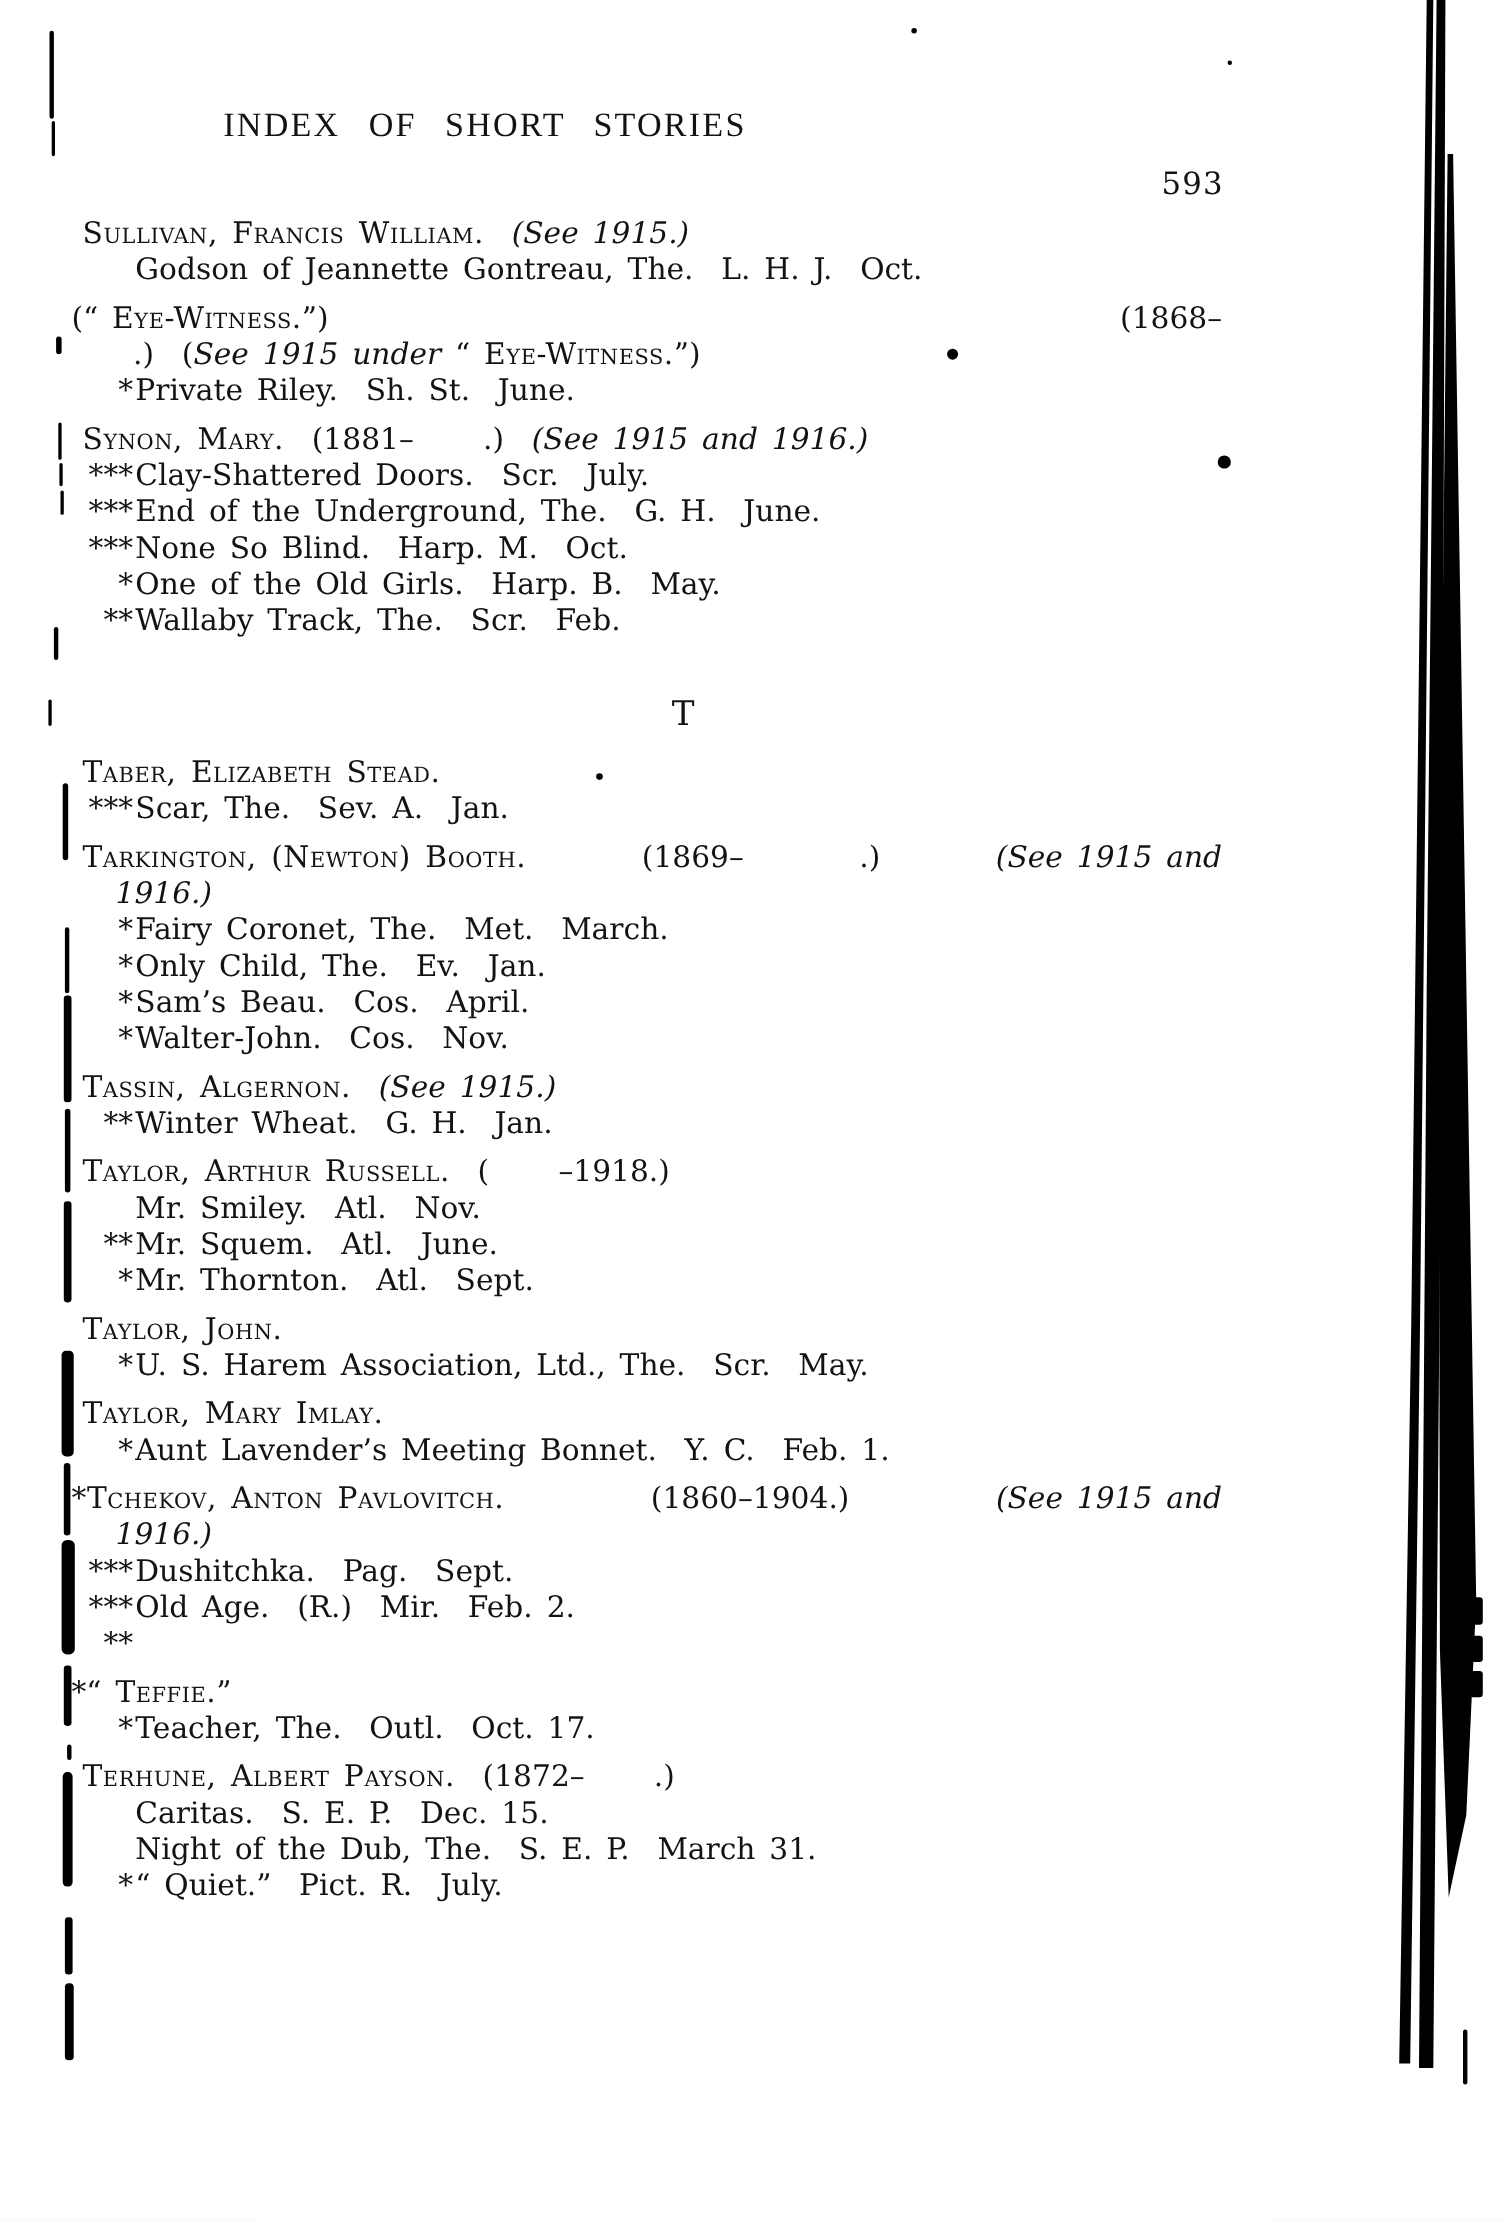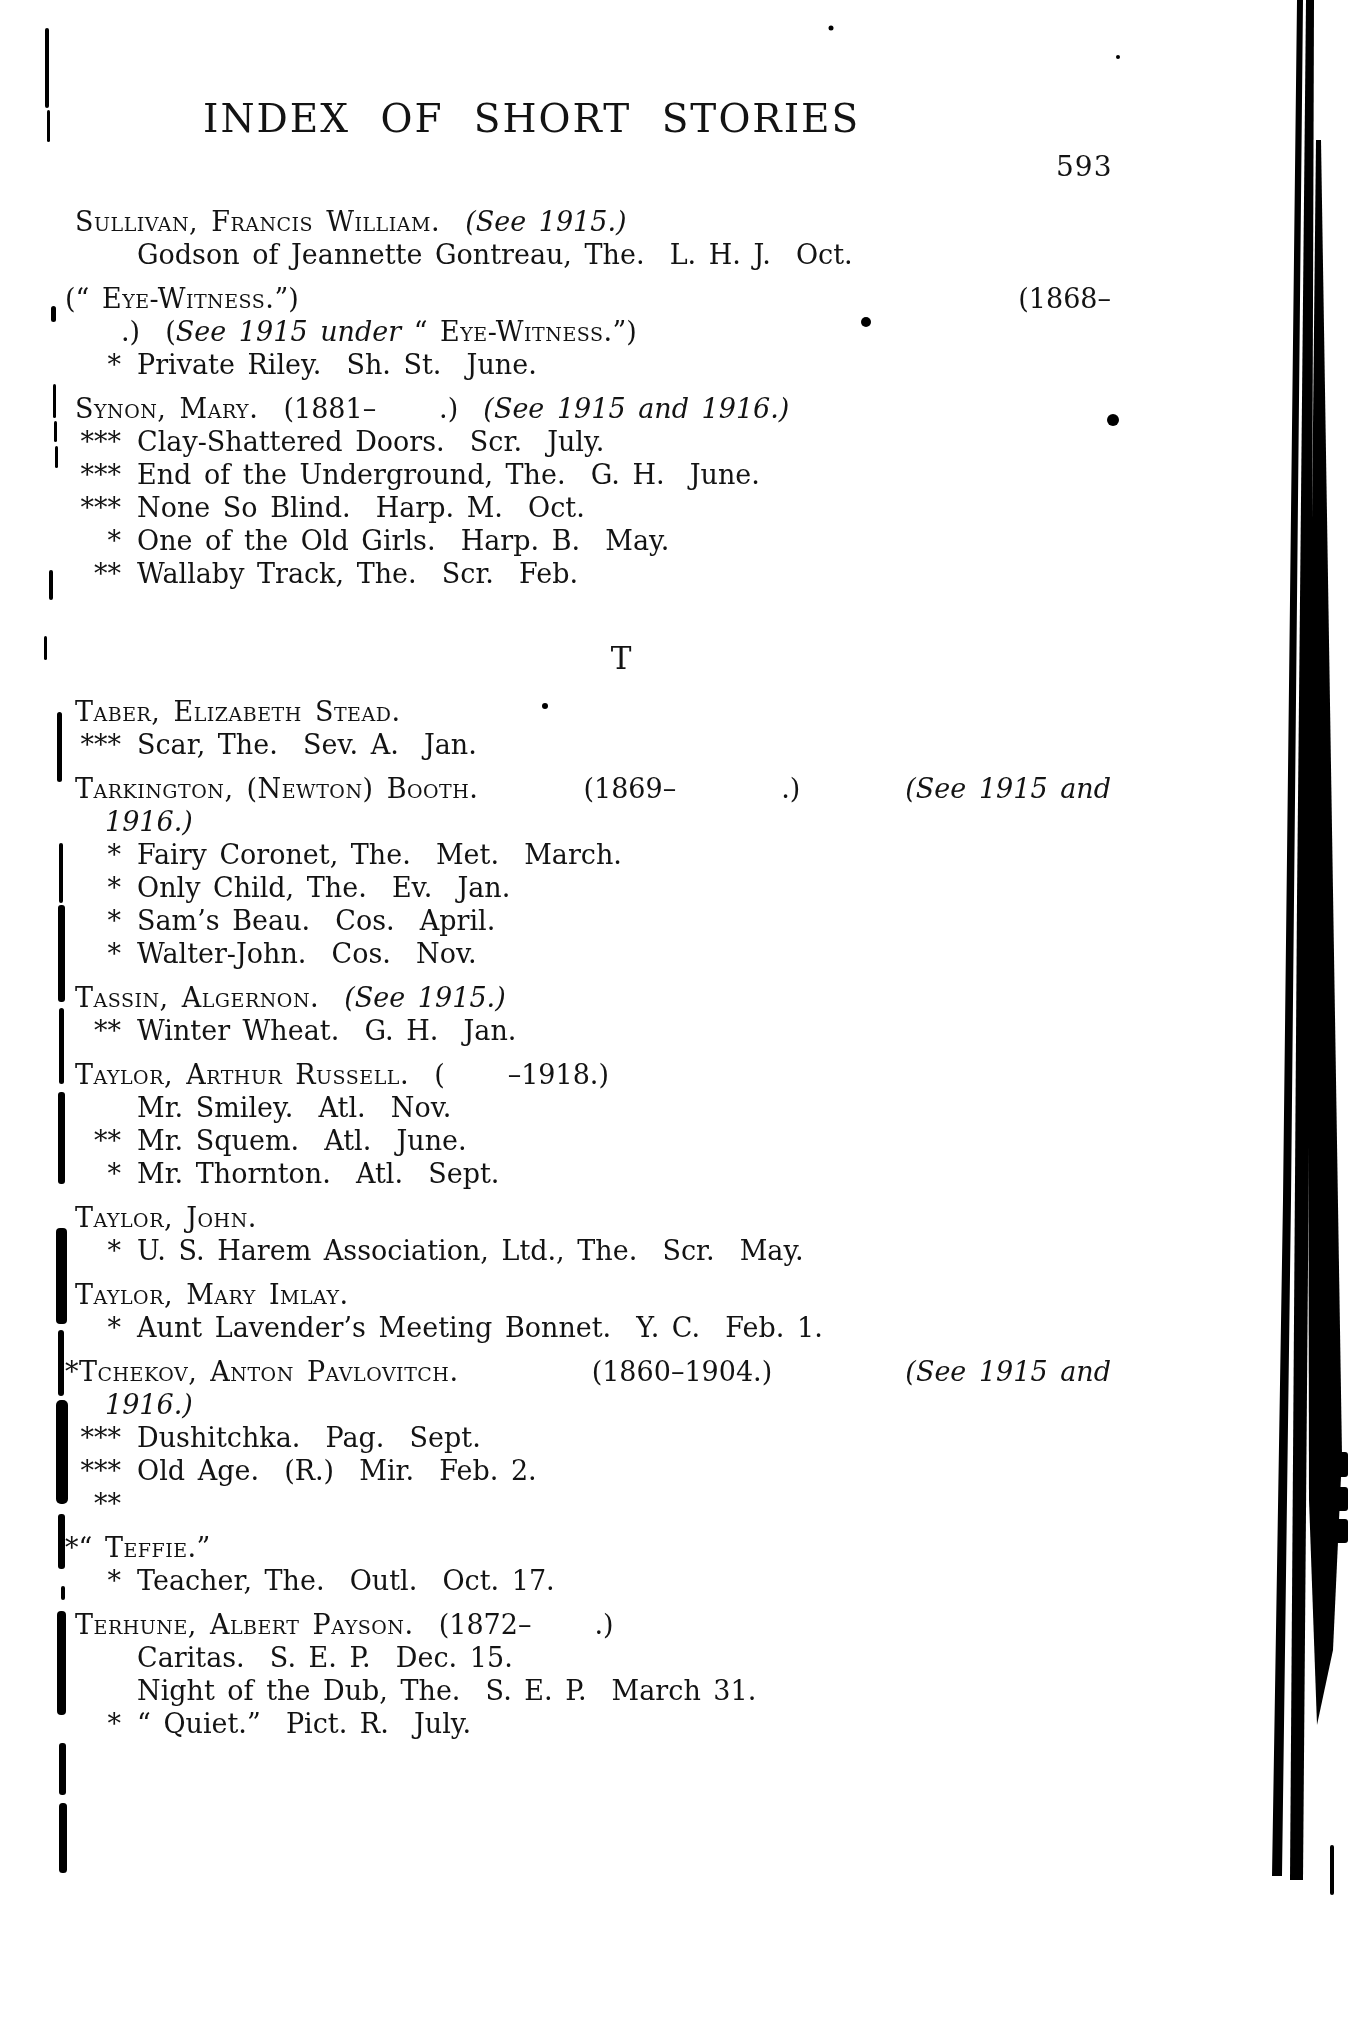--- a/index.html
+++ b/index.html
@@ -8,40 +8,41 @@
     width:1371px;height:2018px;
     background:#ffffff;
     overflow:hidden;
     font-family:"DejaVu Serif","Liberation Serif",serif;
     color:#131313;
   }
   .artifacts{position:absolute;left:0;top:0;width:1371px;height:2018px;pointer-events:none;}
   .content{position:absolute;left:75px;top:96px;width:1036px;}
   h1.title{
     margin:0 0 64px 128px;
-    font-size:39px;font-weight:normal;
+    font-size:31px;font-weight:normal;
     letter-spacing:2px;word-spacing:16px;
     white-space:nowrap;
+    font-family:Liberation Serif, serif;
   }
   .pagenum{
     position:absolute;left:1056px;top:150px;
     font-size:28px;letter-spacing:1px;
   }
   #entries{font-size:27px;line-height:33px;word-spacing:4px;}
   .entry{margin-bottom:11px;}
   .hline{display:block;}
   .hline.fjust{display:flex;justify-content:space-between;}
   .hline.hang{margin-left:-10px;}
   .hline.cont{margin-left:34px;}
   .sc{font-variant:small-caps;letter-spacing:.5px;}
   .it{font-style:italic;}
   .n{font-style:normal;}
   .item{display:flex;}
   .stars{flex:0 0 46px;text-align:right;}
-  .itext{margin-left:16px;white-space:nowrap;}
+  .itext{margin-left:2px;white-space:nowrap;}
   .secthead{
     text-align:center;
     transform:translateX(28px);
     font-size:31px;
     margin:52px 0 20px 0;
   }
 </style>
 </head>
 <body>
 

